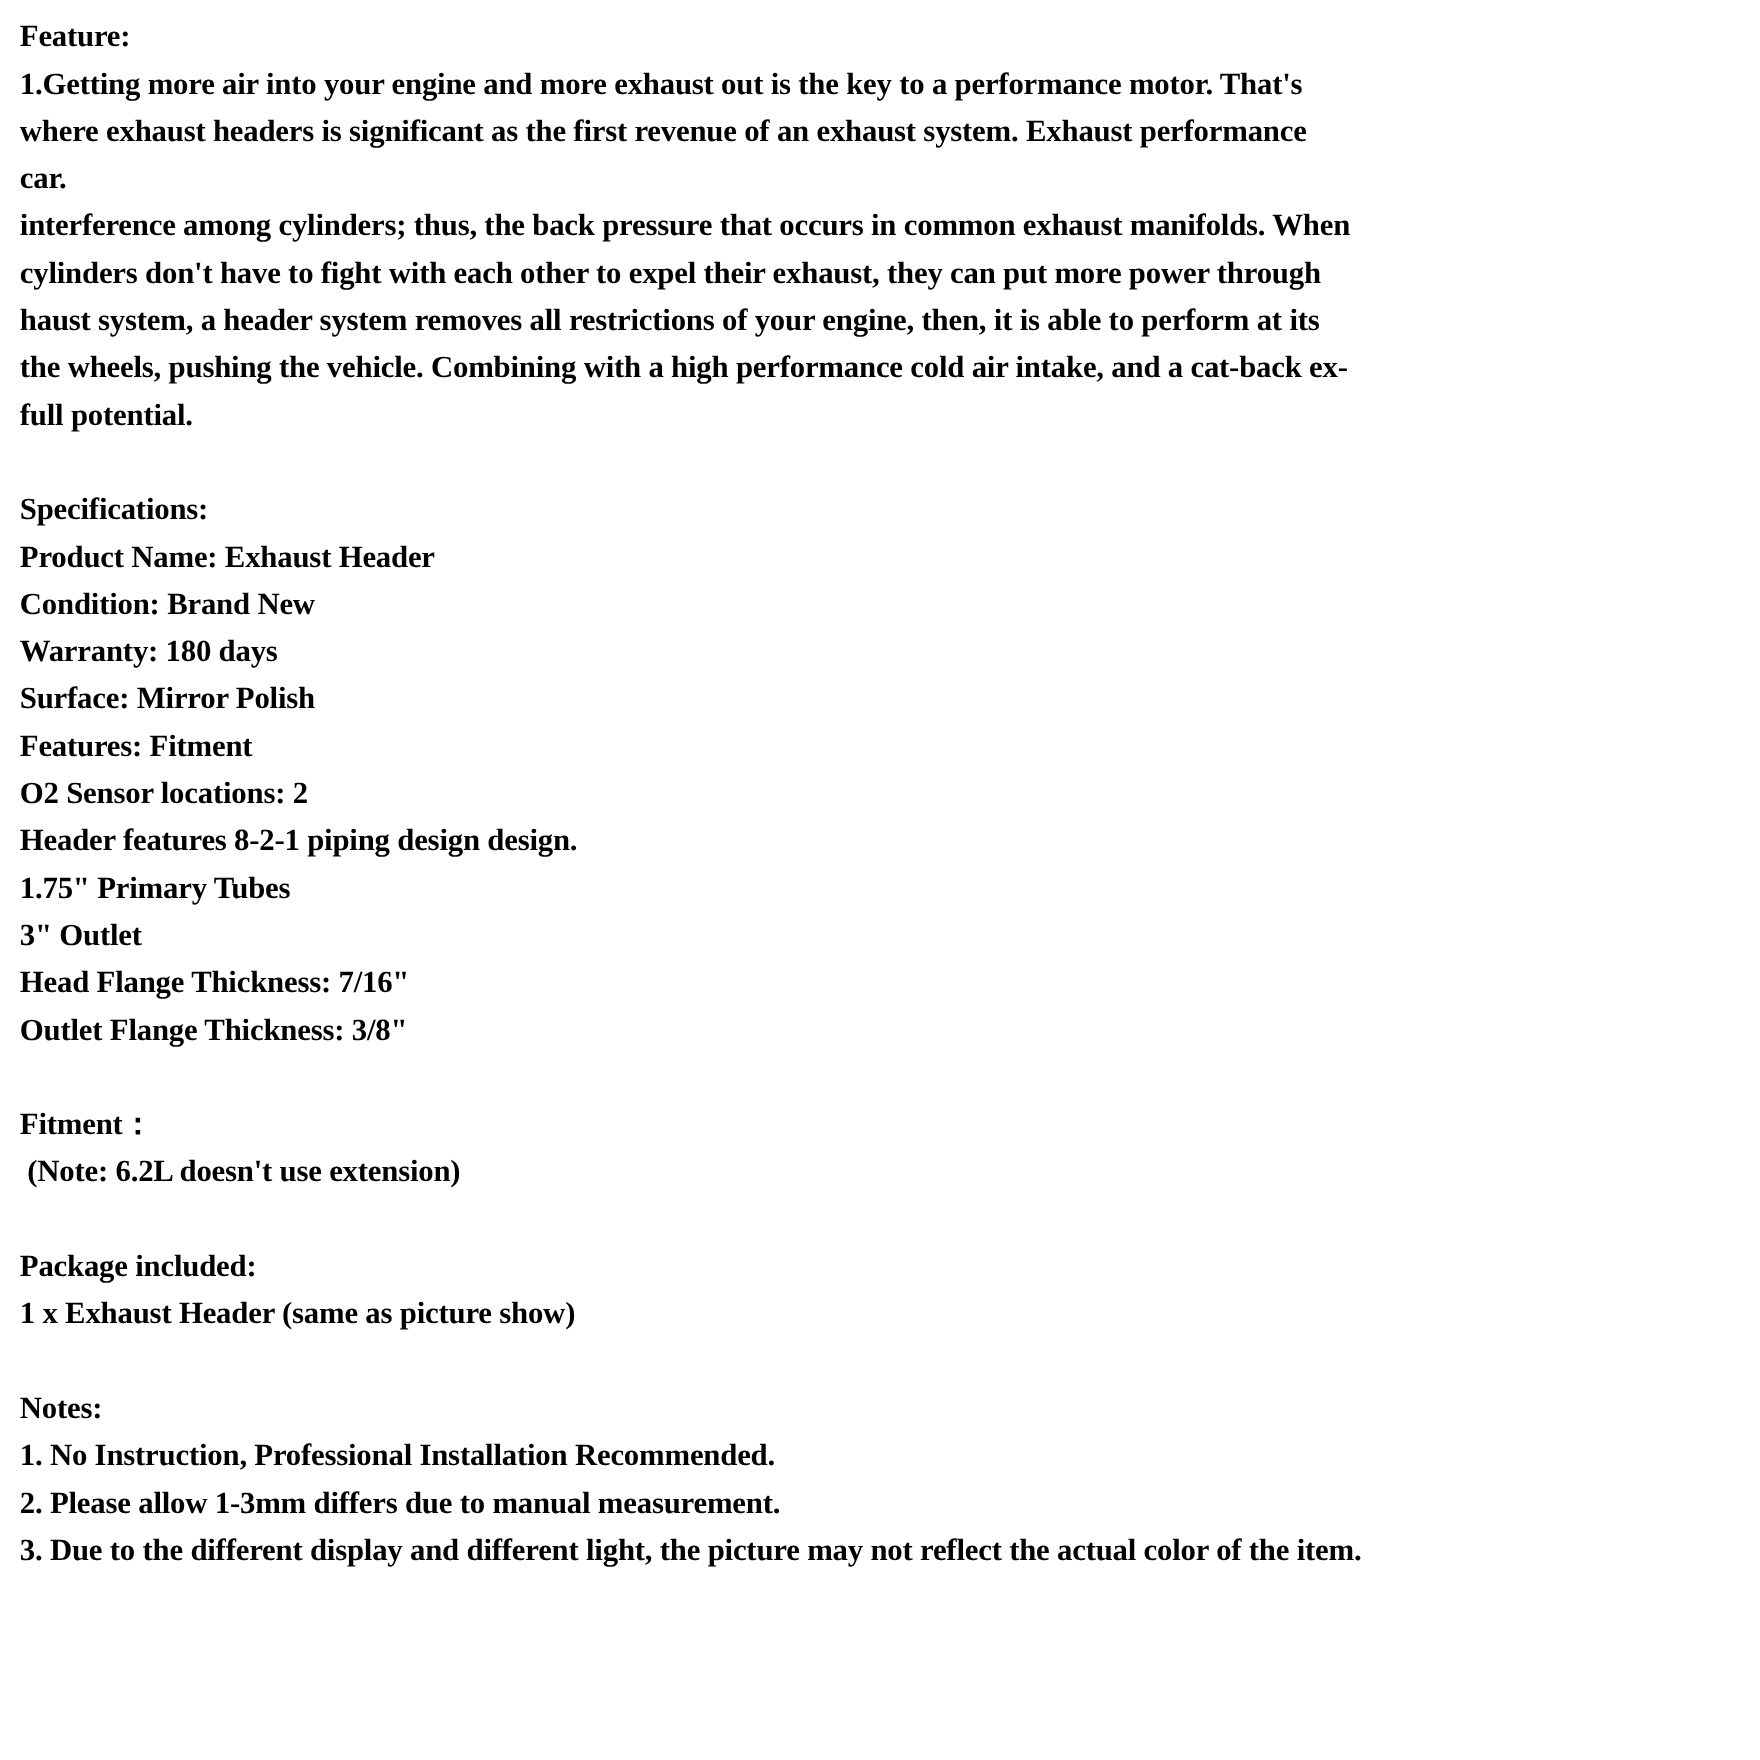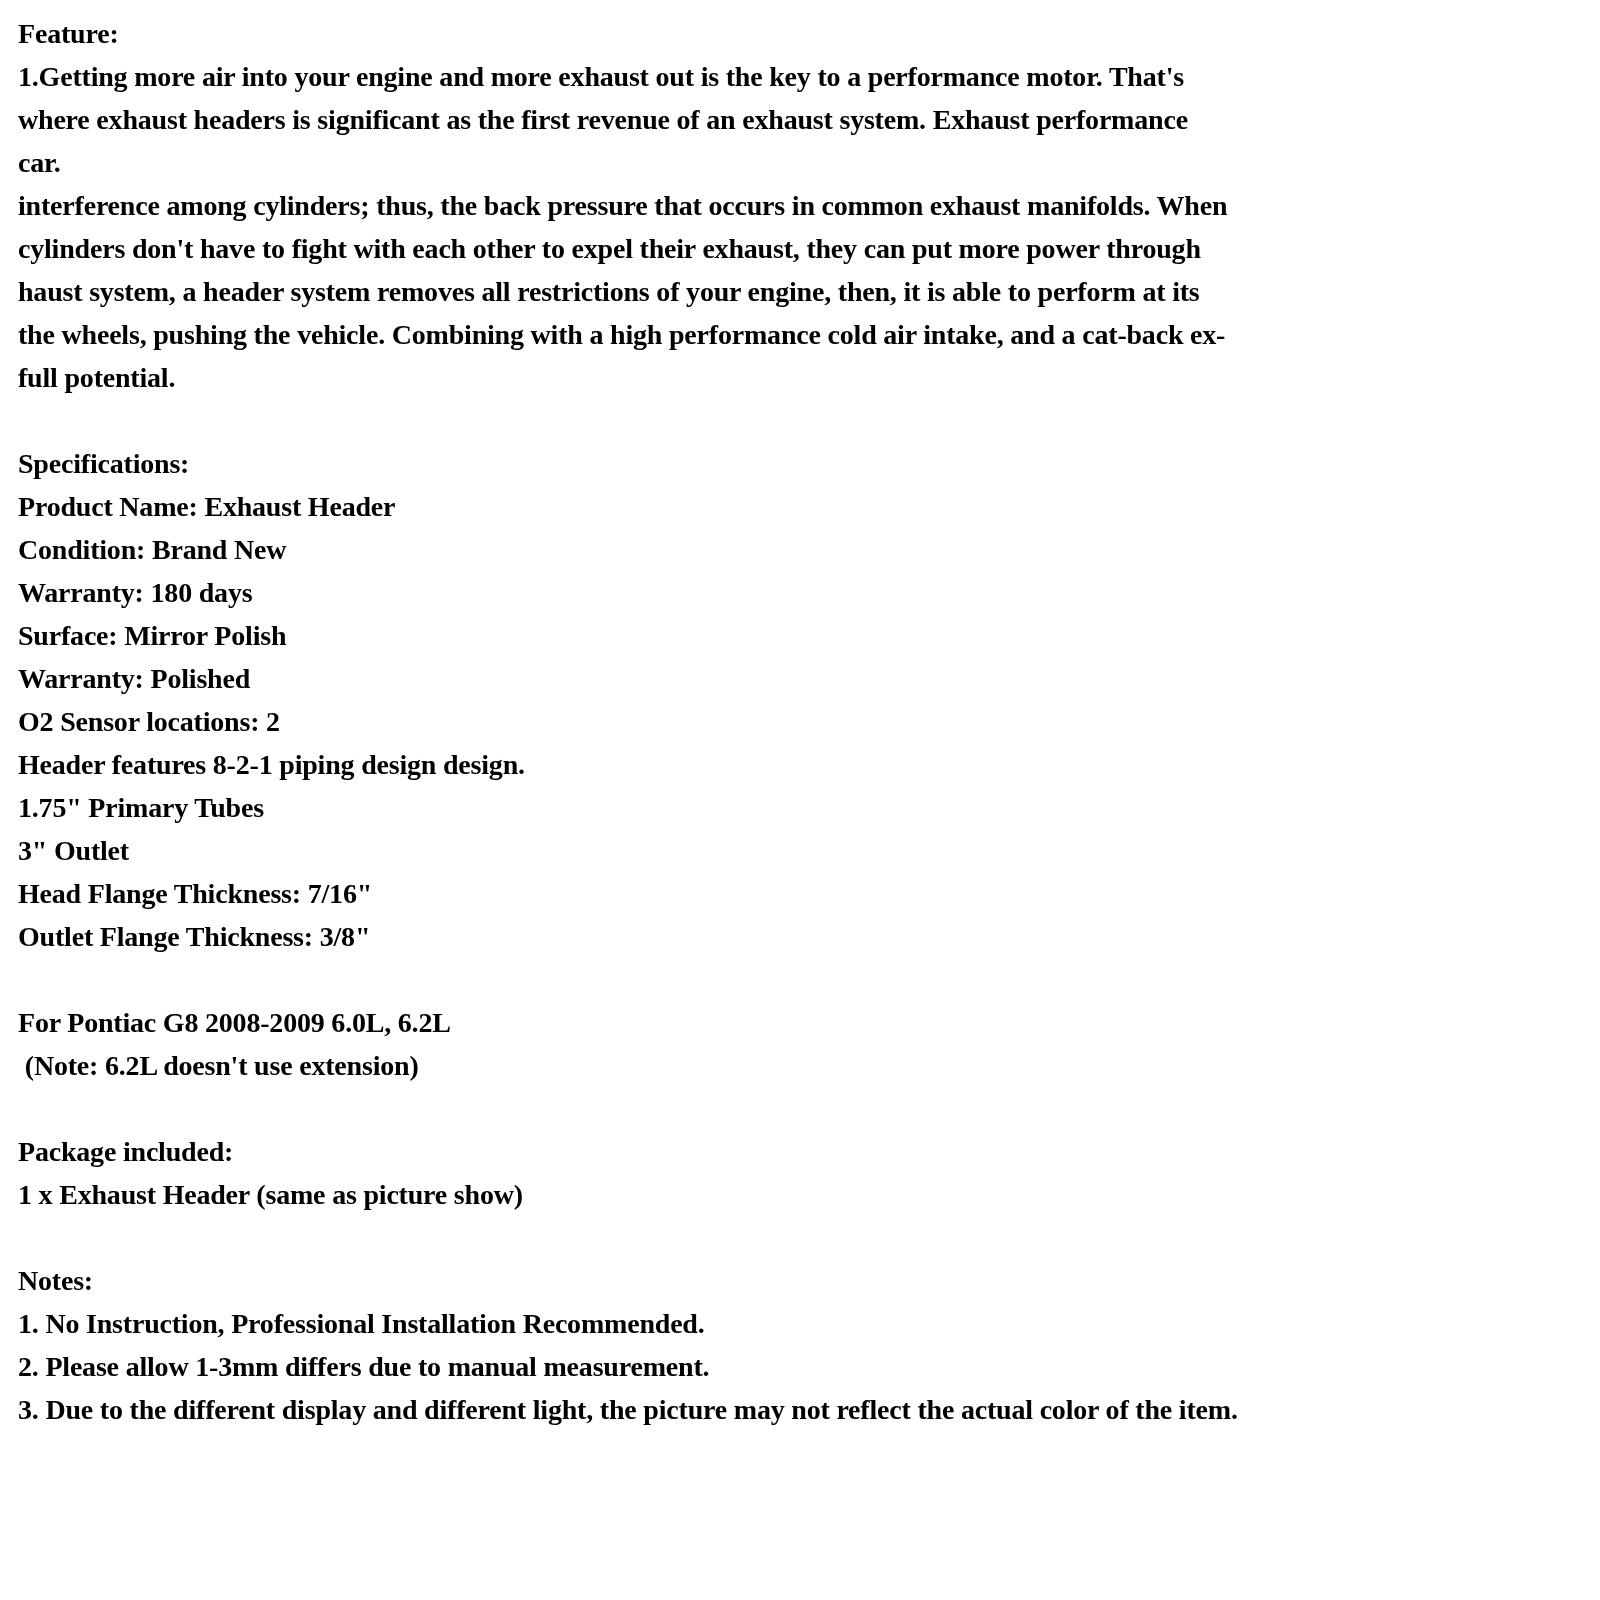--- a/index.html
+++ b/index.html
@@ -45,31 +45,31 @@
   <div class="line">the wheels, pushing the vehicle. Combining with a high performance cold air intake, and a cat-back ex-</div>
   <div class="line">full potential.</div>
 
   <div class="line"></div>
 
   <div class="line">Specifications:</div>
   <div class="line">Product Name: Exhaust Header</div>
   <div class="line">Condition: Brand New</div>
   <div class="line">Warranty: 180 days</div>
   <div class="line">Surface: Mirror Polish</div>
-  <div class="line">Warranty: Polished</div>
+  <div class="line">Features: Fitment</div>
   <div class="line">O2 Sensor locations: 2</div>
   <div class="line">Header features 8-2-1 piping design design.</div>
   <div class="line">1.75" Primary Tubes</div>
   <div class="line">3" Outlet</div>
   <div class="line">Head Flange Thickness: 7/16"</div>
   <div class="line">Outlet Flange Thickness: 3/8"</div>
 
   <div class="line"></div>
 
-  <div class="line">For Pontiac G8 2008-2009 6.0L, 6.2L</div>
+  <div class="line">Fitment：</div>
   <div class="line"> (Note: 6.2L doesn't use extension)</div>
 
   <div class="line"></div>
 
   <div class="line">Package included:</div>
   <div class="line">1 x Exhaust Header (same as picture show)</div>
 
   <div class="line"></div>
 
   <div class="line">Notes:</div>

